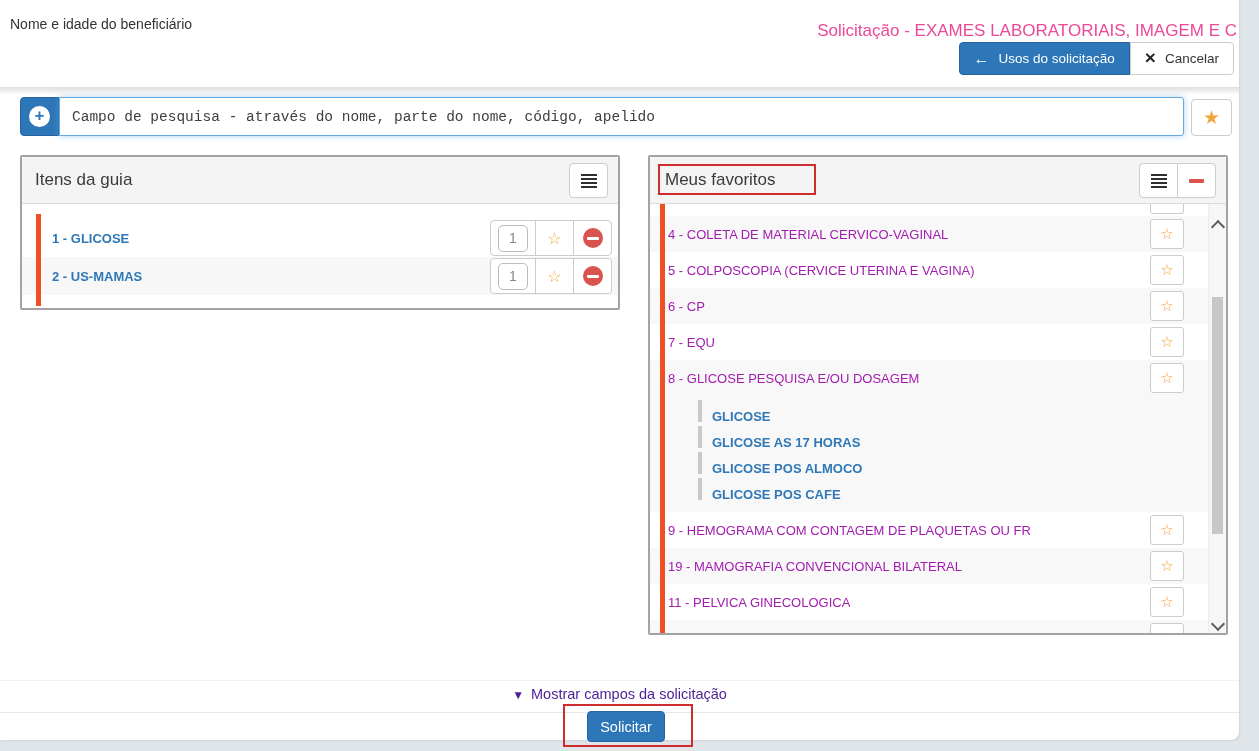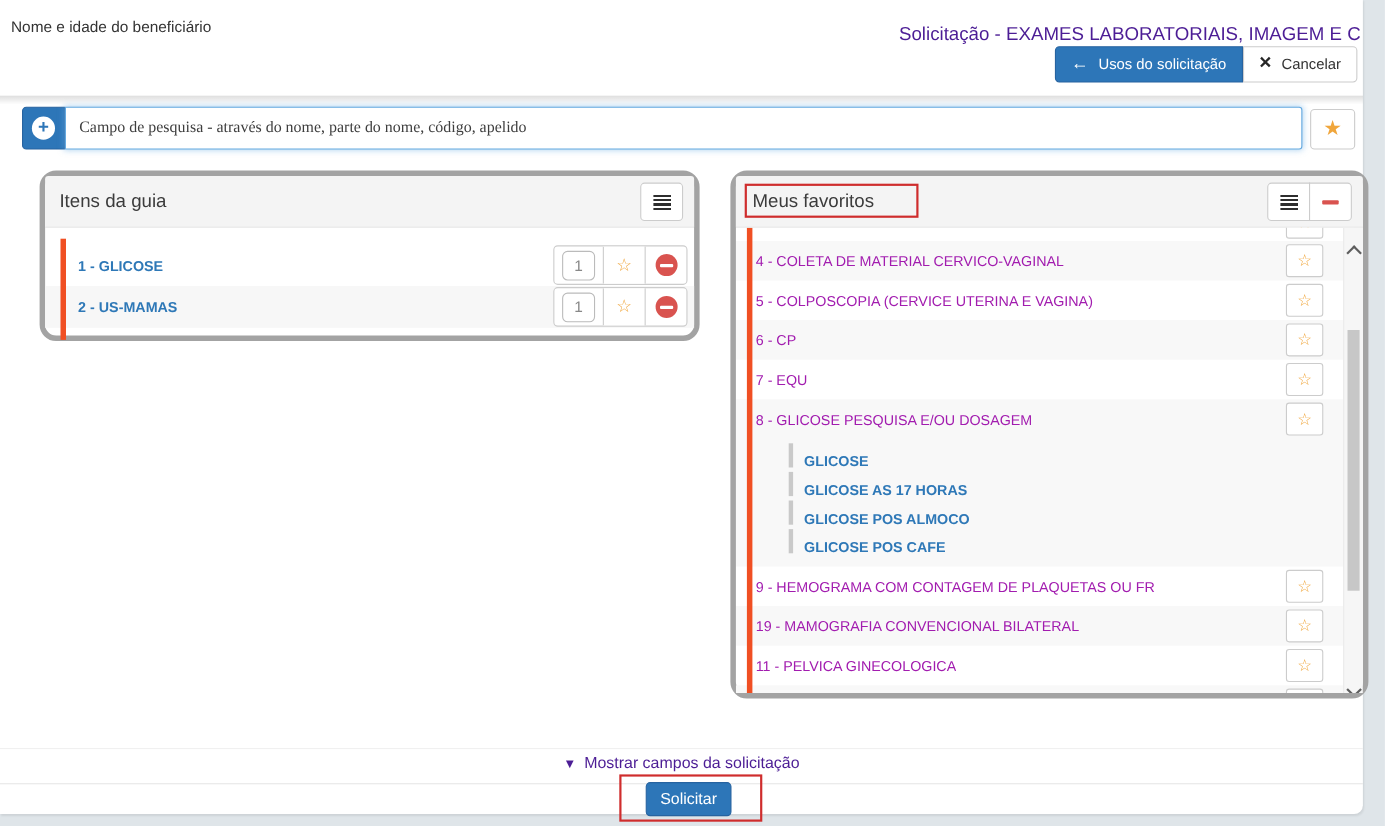--- a/index.html
+++ b/index.html
@@ -10,21 +10,21 @@
     -webkit-font-smoothing:antialiased;
   }
   .card{
     position:absolute;left:0;top:0;width:1239px;height:740px;
     background:#fff;border-radius:0 0 8px 0;
     box-shadow:1px 1px 2px rgba(0,0,0,.08);
   }
   
   .beneficiary{position:absolute;left:10px;top:16px;font-size:14px;color:#333;}
   .page-title{
-    position:absolute;right:2px;top:21px;font-size:17px;color:#4c1d95;
+    position:absolute;right:2px;top:21px;font-size:17px;color:#ec4899;
     white-space:nowrap;overflow:hidden;max-width:560px;
   }
   .top-actions{position:absolute;right:5px;top:42px;display:flex;}
   .btn-top{
     height:33px;display:inline-flex;align-items:center;gap:9px;
     padding:0 14px;font-size:13.5px;cursor:pointer;box-sizing:border-box;
     font-family:"Liberation Sans",sans-serif;
   }
   .btn-uses{background:#2d76b8;color:#fff;border:1px solid #2763a0;border-radius:4px 0 0 4px;}
   .btn-cancel{background:#fff;color:#333;border:1px solid #ccc;border-left:1px solid #ccc;border-radius:0 4px 4px 0;}
@@ -41,30 +41,30 @@
     display:flex;align-items:center;justify-content:center;cursor:pointer;
   }
   .add-glyph{
     width:21px;height:21px;border-radius:50%;background:#fff;color:#2d76b8;
     font-weight:bold;font-size:17px;line-height:20px;text-align:center;
   }
   .search-input{
     position:absolute;left:59px;top:97px;width:1125px;height:39px;box-sizing:border-box;
     border:1px solid #64a9e0;box-shadow:0 0 6px rgba(100,170,225,.55);
     border-radius:0 3px 3px 0;padding:0 12px;font-size:14.5px;color:#333;
-    font-family:Liberation Serif, serif;outline:none;
+    font-family:Liberation Mono, monospace;outline:none;
   }
   .search-input::placeholder{color:#3e3e3e;opacity:1;}
   .fav-search-btn{
     position:absolute;left:1191px;top:99px;width:41px;height:37px;box-sizing:border-box;
     background:#fff;border:1px solid #ccc;border-radius:4px;cursor:pointer;
     color:#f0a63c;font-size:19px;line-height:1;display:flex;align-items:center;justify-content:center;
   }
   
-  .panel{position:absolute;background:#fff;border:5px solid #a3a3a3;border-radius:15px;box-sizing:border-box;margin-left:16px;}
+  .panel{position:absolute;background:#fff;border:2px solid #a3a3a3;border-radius:2px;box-sizing:border-box;}
   .panel-header{
     height:47px;background:#f4f4f4;border-bottom:1px solid #ddd;border-radius:3px 3px 0 0;
     position:relative;font-size:17px;color:#3b3b3b;line-height:45px;padding-left:13px;box-sizing:border-box;
   }
   .icon-btn{
     width:39px;height:35px;background:#fff;border:1px solid #ccc;border-radius:4px;
     display:flex;align-items:center;justify-content:center;cursor:pointer;box-sizing:border-box;
   }
   .hamburger{width:16px;height:14px;background:repeating-linear-gradient(to bottom,#2e2e2e 0 2px,transparent 2px 4px);}
   .minus-bar{width:15px;height:4px;background:#d9534f;border-radius:1px;}

